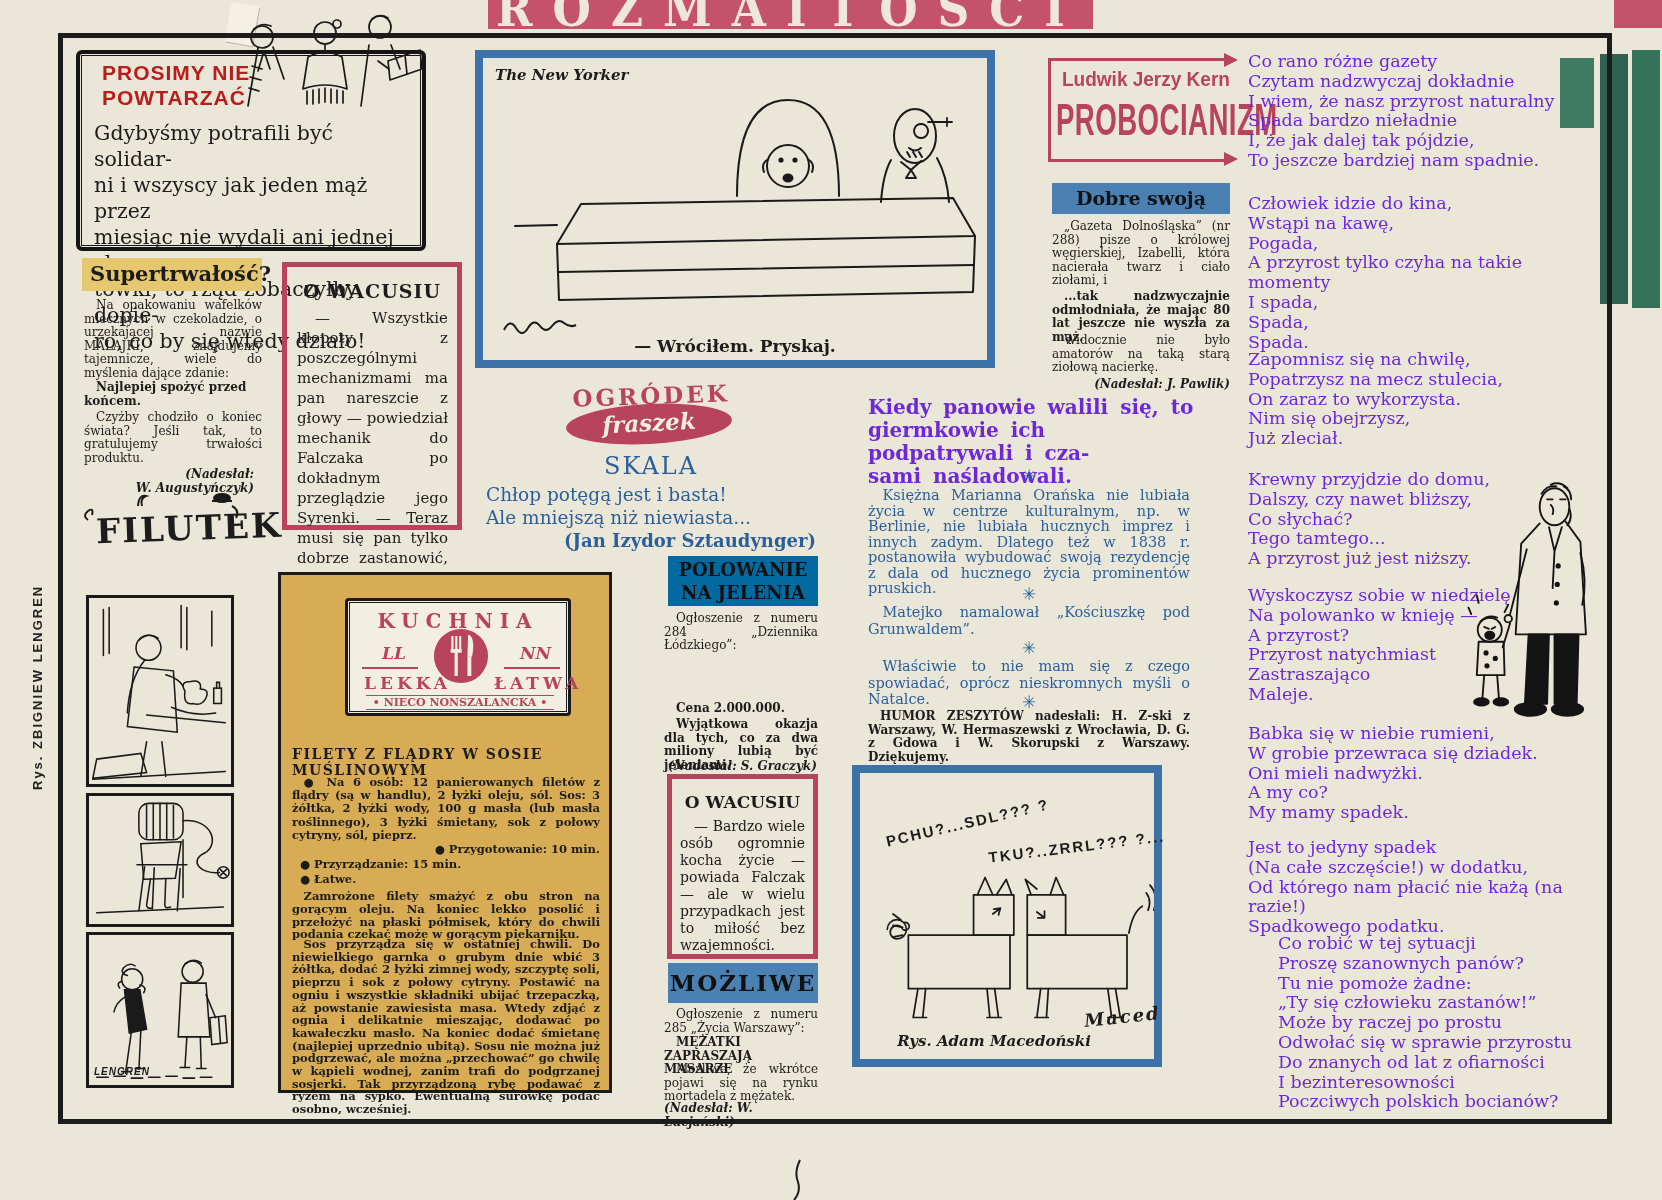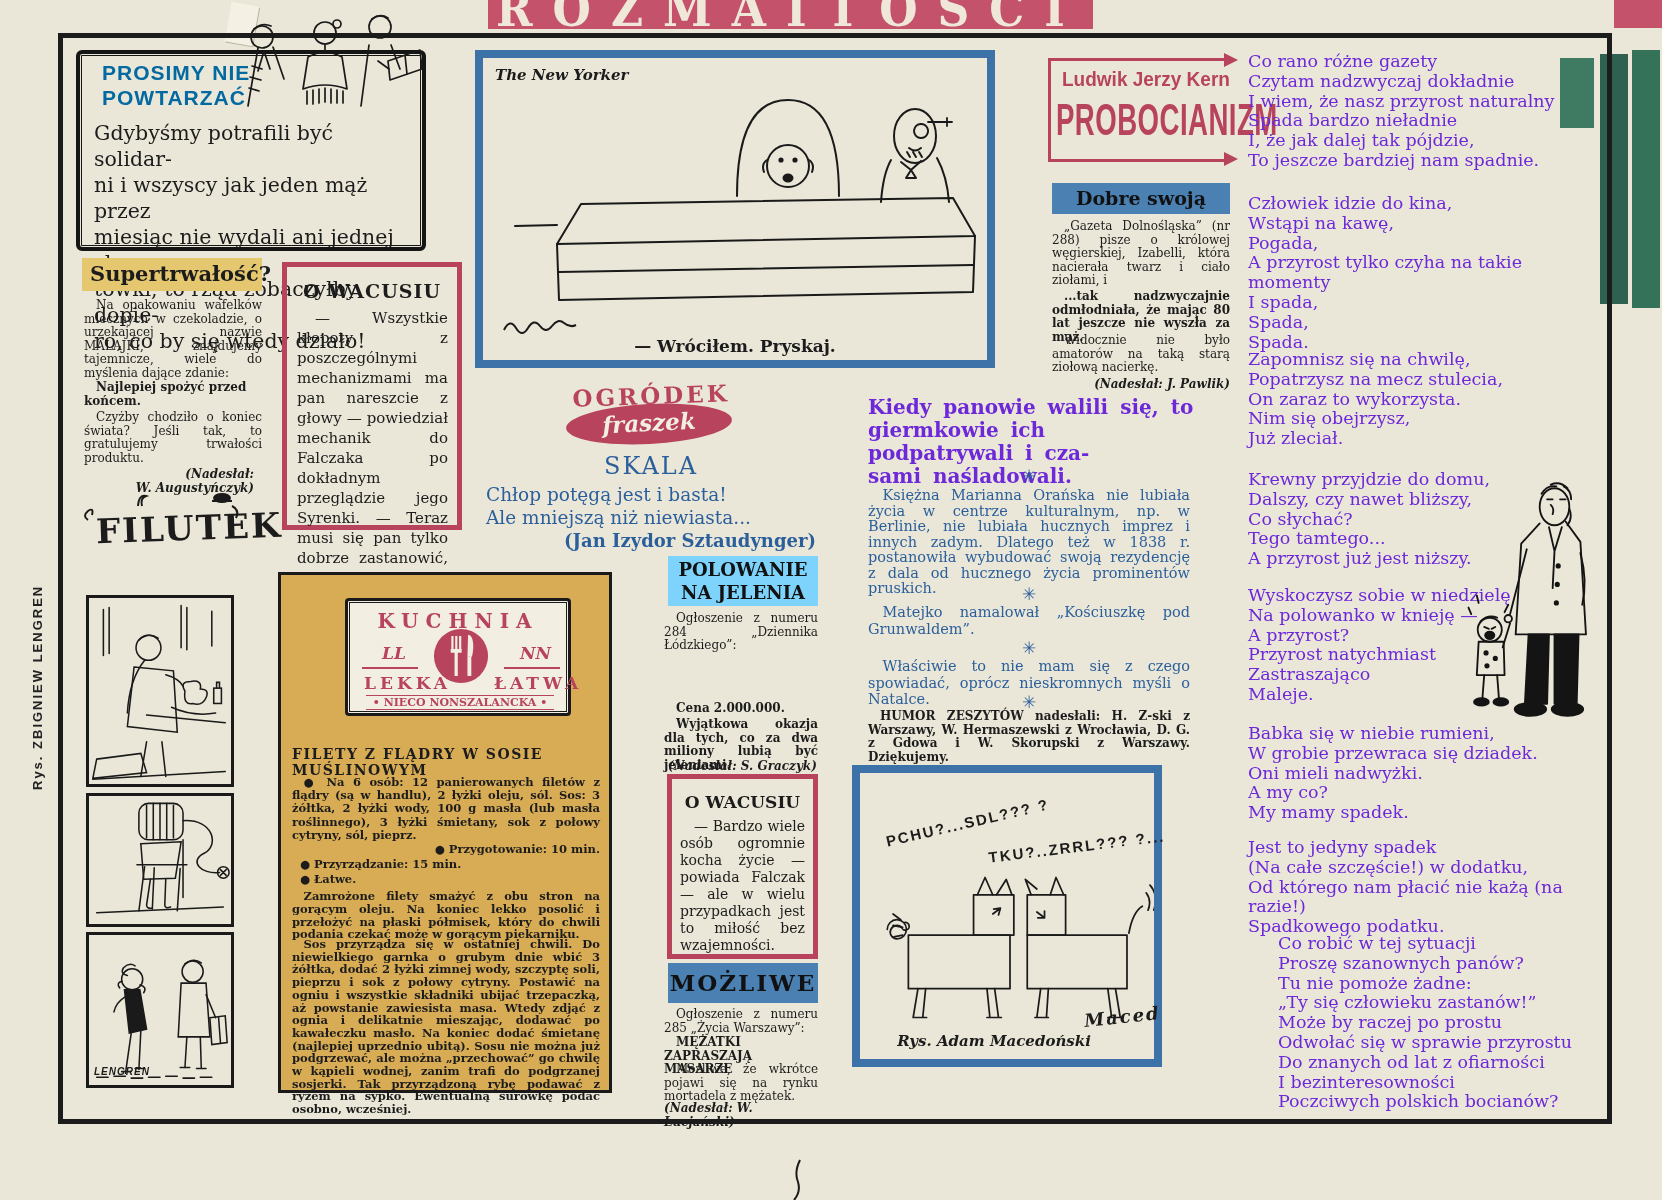--- a/index.html
+++ b/index.html
@@ -16,21 +16,21 @@
   .rgt{text-align:right;}
   .pre{white-space:pre-line;}
   .ind{text-indent:1em;}
   .red-t{color:#6d28d9;}
   .blue-t{color:#2b5f9b;}
   .crimson-t{color:#b8435c;}
   .frame{border:5px solid #1c1c1c;}
   .crimson-box{border:5px solid #b8435c;}
   .blue-box{border:8px solid #3d72a8;}
   .hdr-blue{background:#4b80b3;color:#111;}
-  .hdr-pink{background:#7dd3fc;color:#111;}
+  .hdr-pink{background:#0369a1;color:#111;}
   .sm{font-size:12px;line-height:13.5px;}
   svg{display:block;}
 </style>
 </head>
 <body>
 
 <div class="page">
 
   <div class="abs" style="left:228px;top:4px;width:28px;height:40px;background:#f4f1e4;transform:rotate(10deg);box-shadow:1px 1px 0 #b9b49e;"></div>
   <div class="abs" style="left:1614px;top:0;width:48px;height:28px;background:#c4526b;"></div>
@@ -38,21 +38,21 @@
   <div class="abs" style="left:1600px;top:54px;width:28px;height:250px;background:#2e6150;"></div>
   <div class="abs" style="left:1632px;top:50px;width:28px;height:258px;background:#35725a;"></div>
 
   <div class="abs" style="left:488px;top:0;width:605px;height:29px;background:#c4526b;overflow:hidden;">
     <div class="abs serif b" style="left:0;top:-17px;width:605px;text-align:center;font-size:44px;letter-spacing:20px;color:#efe8d8;transform:scaleY(1.1);">ROZMAITOŚCI</div>
   </div>
 
   <div class="abs frame" style="left:58px;top:33px;width:1554px;height:1091px;"></div>
 
   <div class="abs" style="left:76px;top:50px;width:350px;height:201px;border:4px solid #151515;border-radius:6px;box-shadow:0 0 0 1px #eae7d8 inset,0 0 0 2px #151515 inset;"></div>
-  <div class="abs sans b pre" style="left:102px;top:60px;font-size:21px;line-height:25px;color:#0369a1;letter-spacing:1px;">PROSIMY NIE
+  <div class="abs sans b pre" style="left:102px;top:60px;font-size:21px;line-height:25px;color:#b91c1c;letter-spacing:1px;">PROSIMY NIE
 POWTARZAĆ</div>
   <svg class="abs" viewBox="0 0 200 100" style="left:228px;top:6px;width:200px;height:110px;">
     <g stroke="#1a1a1a" fill="none" stroke-width="1.7" stroke-linecap="round" stroke-linejoin="round">
       <circle cx="34" cy="26" r="11"></circle>
         <path d="M26,18 q8,-7 17,-3"></path>
         <path d="M30,37 L20,95"></path>
         <path d="M45,36 L56,68"></path>
       <path d="M36,40 L30,60 M36,40 L42,58"></path>
         <path d="M24,55 l10,3 M22,66 l11,3 M21,77 l10,3"></path>
       <circle cx="97" cy="22" r="11"></circle>

